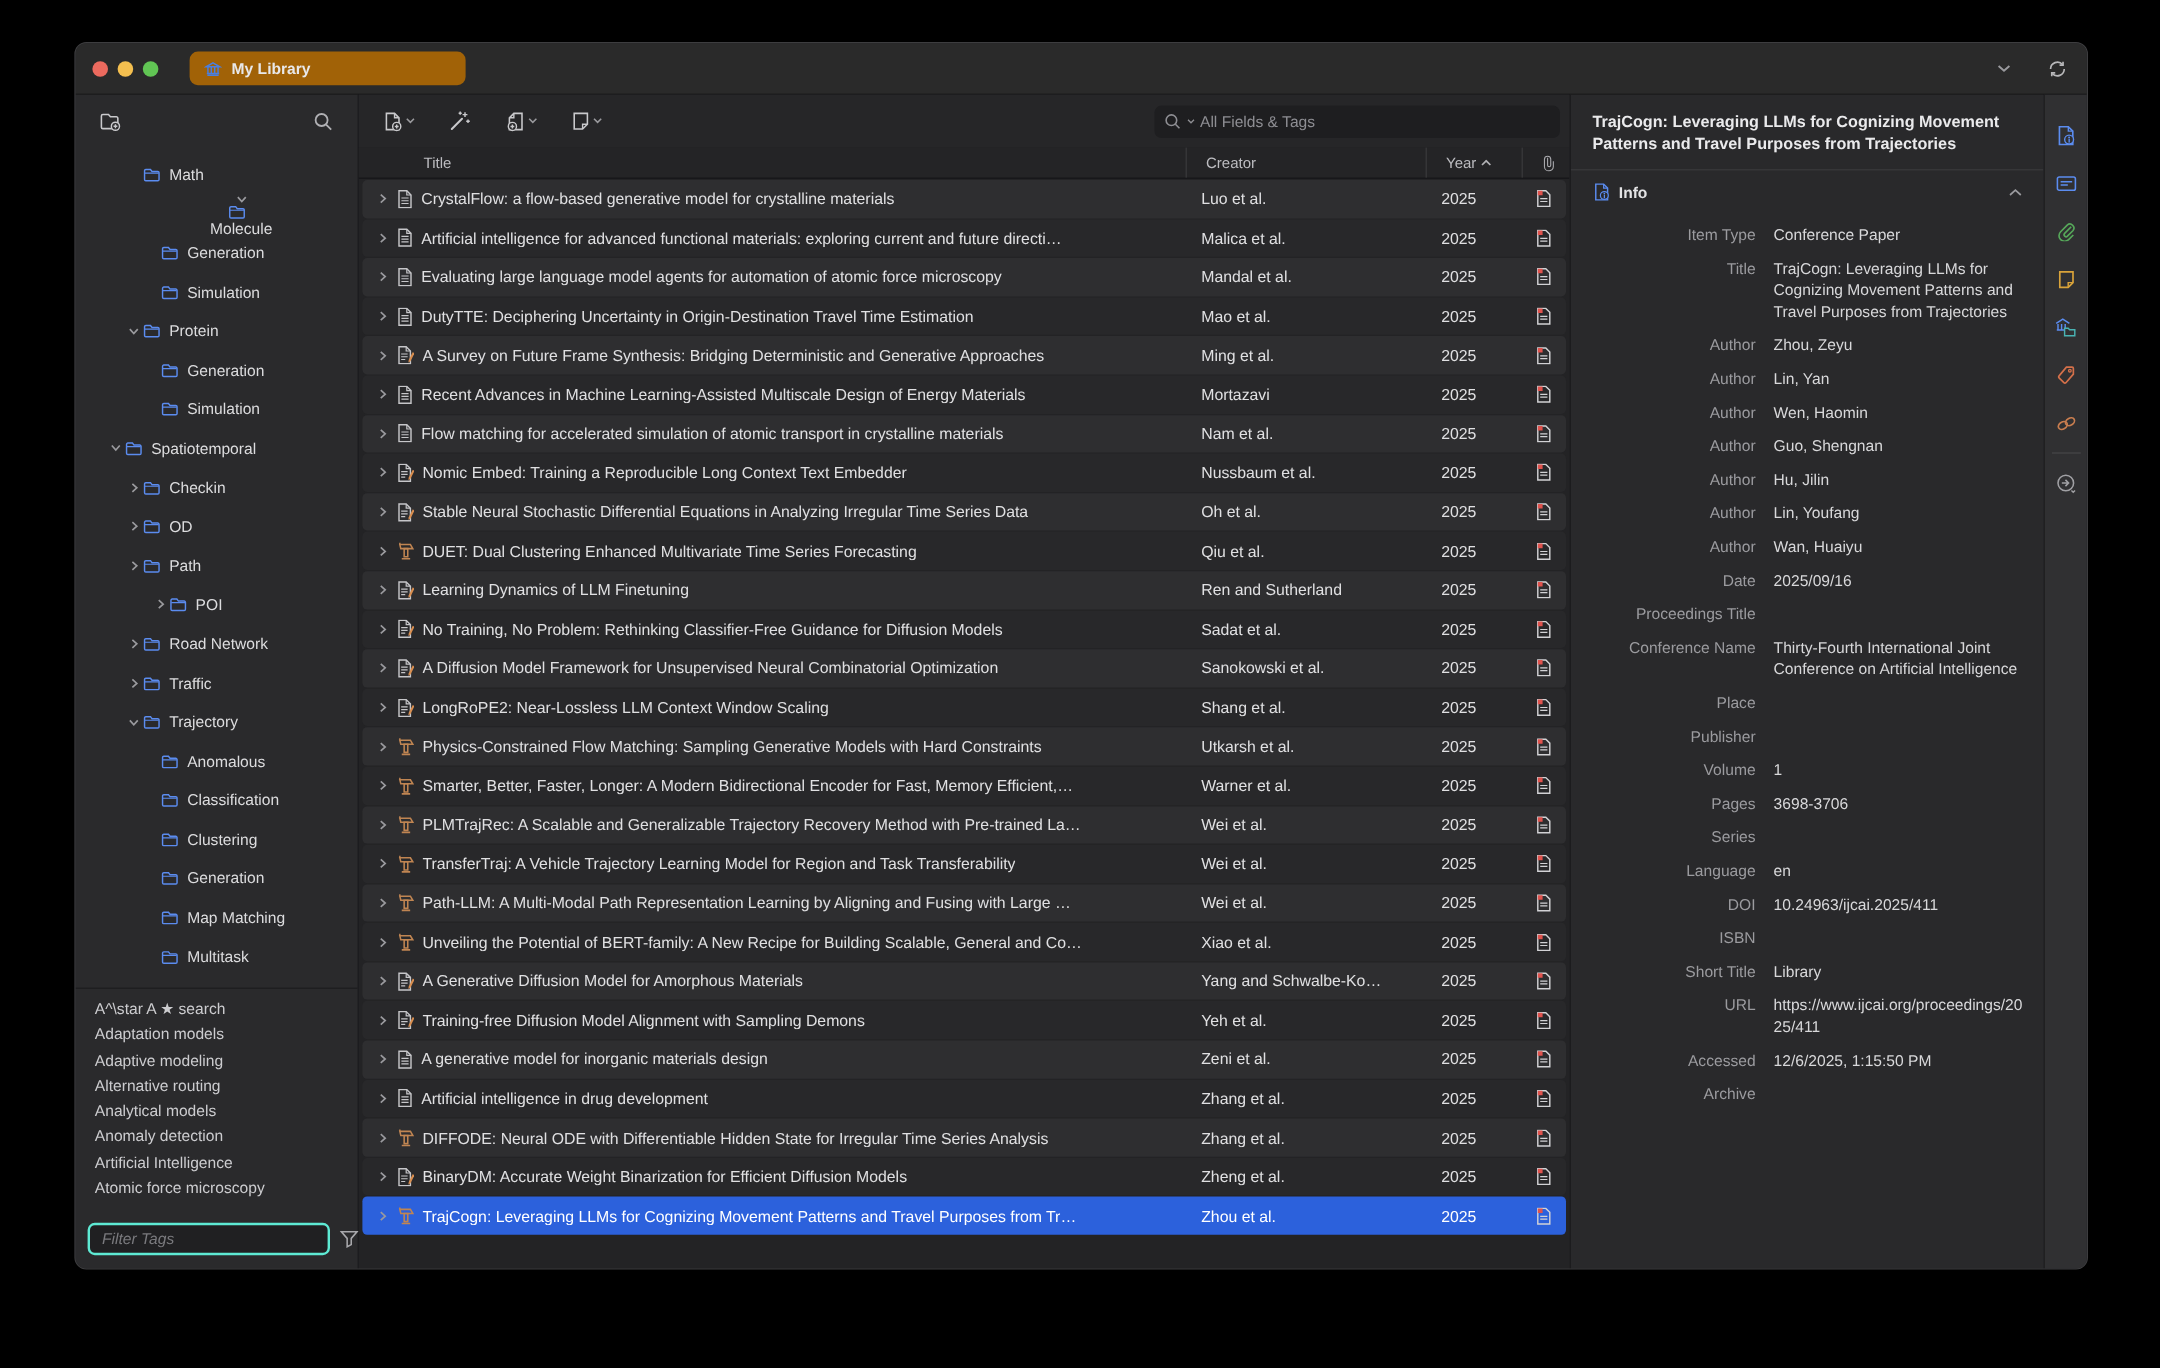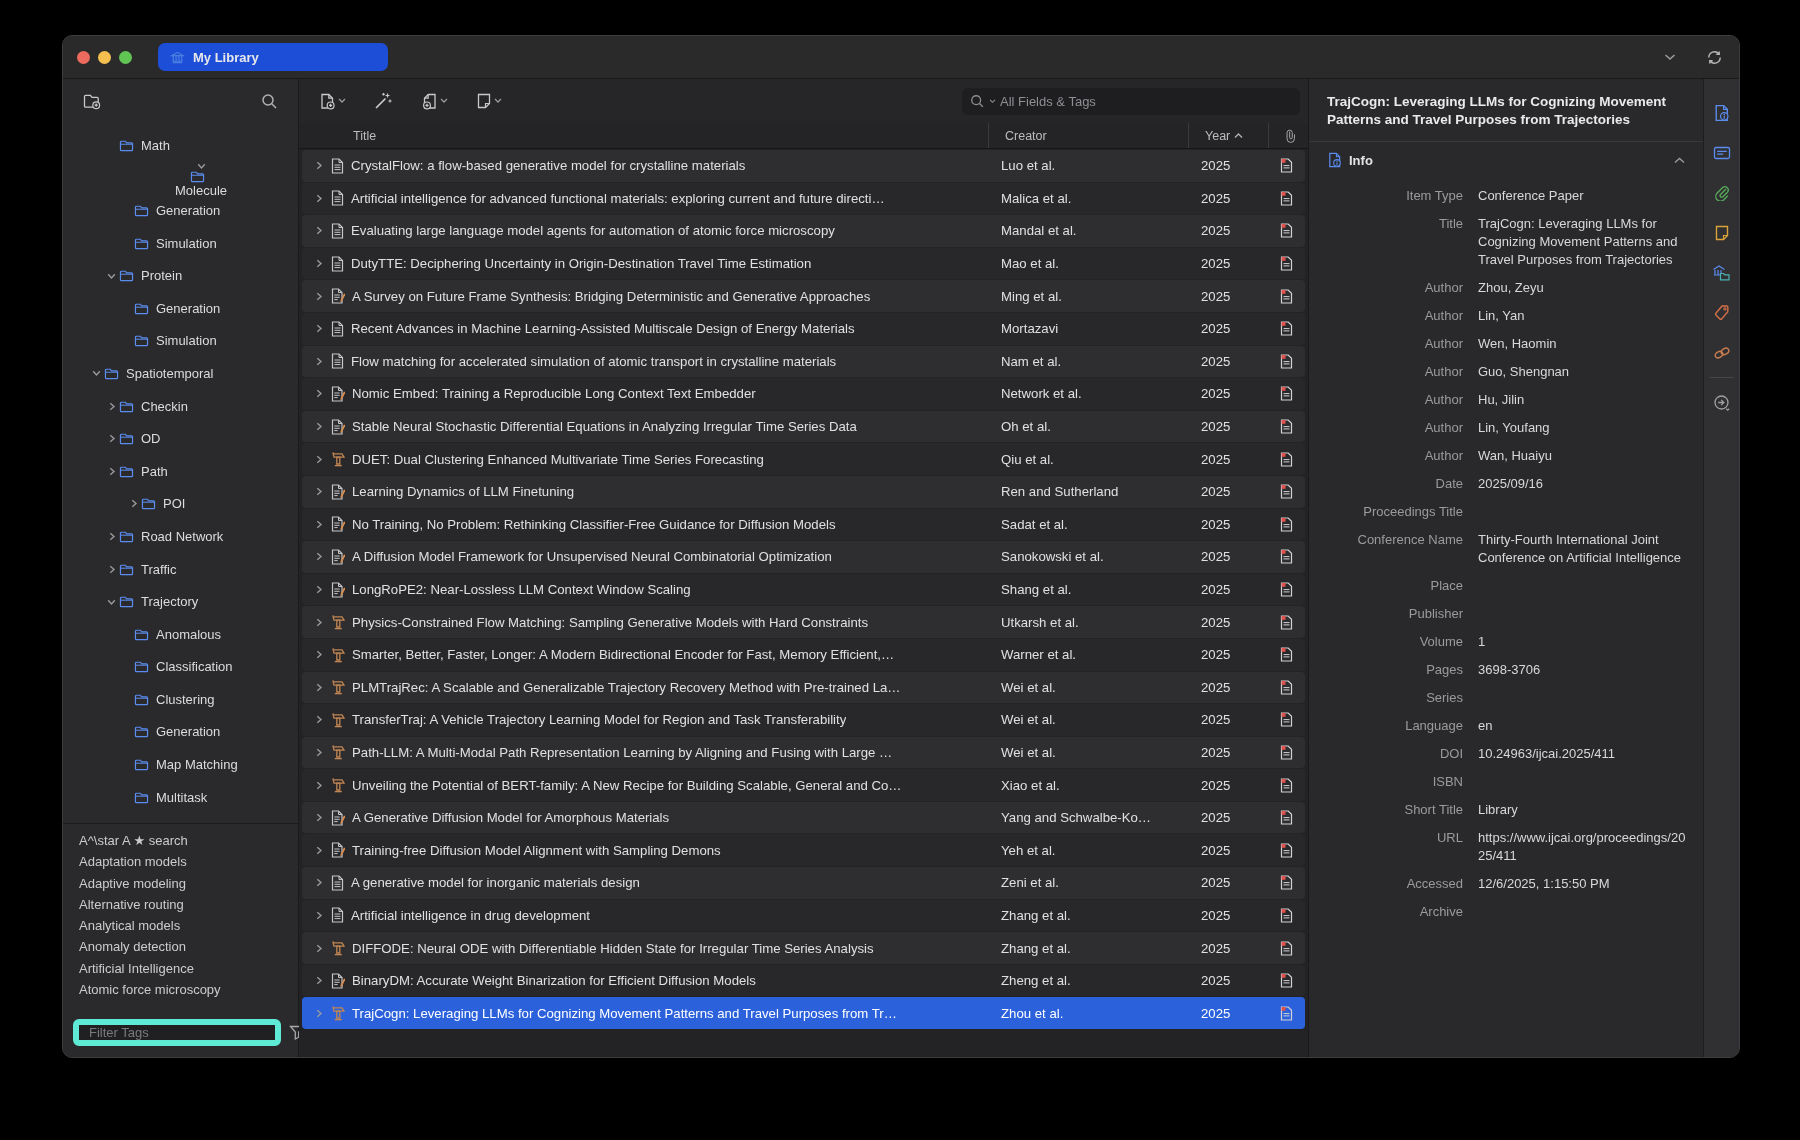--- a/index.html
+++ b/index.html
@@ -6,21 +6,21 @@
   html,body { width:1800px; height:1140px; background:#000; font-family:"Liberation Sans", sans-serif; overflow:hidden; }
   .window { position:absolute; left:62px; top:35px; width:1678px; height:1023px;
     background:#242426; border:1px solid #3d3d3f; border-radius:10px; overflow:hidden;
     display:flex; flex-direction:column; }
   
   .titlebar { height:43px; background:#2a2a2a; display:flex; align-items:center; flex:none;
     border-bottom:1px solid #19191b; padding:0 10px 0 14px; }
   .traffic { display:flex; gap:8px; margin-right:26px; }
   .tl { width:13px; height:13px; border-radius:50%; }
   .tl.red{ background:#ec6a5e; } .tl.yellow{ background:#f4bf4f; } .tl.green{ background:#61c554; }
-  .tab { height:26px; width:230px; background:#1d4ed8; border-radius:7px; display:flex; align-items:center;
+  .tab { height:26px; width:230px; background:#a16207; border-radius:7px; display:flex; align-items:center;
     padding:14px 12px; gap:8px; color:#e8e8ea; font-size:13px; font-weight:bold; }
   .titlebar-spacer { flex:1; }
   .tb-btn { width:30px; height:26px; display:flex; align-items:center; justify-content:center; border-radius:5px; }
   
   .content { flex:1; display:flex; min-height:0; }
   .sidebar { width:236px; flex:none; background:#2a2a2c; border-right:1px solid #1a1a1c; display:flex; flex-direction:column; }
   .main { flex:1; min-width:0; background:#232325; display:flex; flex-direction:column; }
   .itempane { width:395px; flex:none; background:#29292b; border-left:1px solid #1a1a1c;
     padding:10px 16px 0 16px; overflow:hidden; }
   .rail { width:36px; flex:none; background:#303032; border-left:1px solid #1d1d1f;
@@ -30,22 +30,22 @@
   .sb-spacer { flex:1; }
   .icon-btn { width:30px; height:28px; display:flex; align-items:center; justify-content:center; border-radius:5px; }
   .tree { height:700px; flex:none; overflow:hidden; padding-top:6px; }
   .tree-item { height:32.6px; display:flex; align-items:center; color:#dcdcde; font-size:13px; }
   .tw { width:15px; flex:none; display:flex; align-items:center; justify-content:center; }
   .tree-item .ficon { margin-right:7px; display:flex; }
   .tagbox { flex:1; min-height:0; border-top:1px solid #1c1c1e; display:flex; flex-direction:column; }
   .tags { flex:1; overflow:hidden; padding:6px 0 0 16px; }
   .tag-item { line-height:21.3px; font-size:13px; color:#cccccf; white-space:nowrap; }
   .filter-row { height:46px; flex:none; display:flex; align-items:center; padding:0 12px 4px 10px; gap:8px; }
-  .filter-input { flex:1; height:27px; background:#202022; border:6px solid #5eead4; border-radius:6px;
-    color:#e0e0e2; font-size:13px; padding:0 10px; font-family:"Liberation Sans", sans-serif; outline:none; }
+  .filter-input { flex:1; height:27px; background:#202022; border:2px solid #5eead4; border-radius:6px;
+    color:#e0e0e2; font-size:13px; padding:0 10px; font-family:"Liberation Sans", sans-serif; outline:none;font-style:italic; }
   .filter-input::placeholder { color:#7a7a7e; }
   
   .main-toolbar { height:44px; flex:none; display:flex; align-items:center; padding:0 8px 0 16px; gap:20px;
     background:#262628; }
   .t-group { display:flex; align-items:center; padding:2px 4px; border-radius:5px; gap:2px; }
   .searchbox { margin-left:auto; width:338px; height:27px; background:#1e1e20; border-radius:6px;
     display:flex; align-items:center; padding:0 8px; gap:4px; }
   .searchbox input { flex:1; background:transparent; border:none; outline:none; color:#e0e0e2;
     font-size:13px; font-family:"Liberation Sans", sans-serif; }
   .searchbox input::placeholder { color:#8e8e93; }
@@ -702,21 +702,21 @@
               <span class="ricon">
                 <svg width="14" height="16" viewBox="0 0 14 16">
                   <path d="M1.5 1 H7.5 L11 4.5 V15 H1.5 Z" fill="none" stroke="#c6c6c9" stroke-width="1.2"></path>
                   <path d="M7.5 1 V4.5 H11" fill="none" stroke="#c6c6c9" stroke-width="1"></path>
                   <path d="M3.3 7 h5.4 M3.3 9.3 h5.4 M3.3 11.6 h3.4" stroke="#c6c6c9" stroke-width="1"></path>
                   <path d="M13 5.4 L9.6 12 l-.3 2.1 1.8-1.1 3.3-6.6 Z" fill="#d98e4f"></path>
                 </svg>
               </span>
               <span class="lbl">Nomic Embed: Training a Reproducible Long Context Text Embedder</span>
             </div>
-            <div class="rc-creator">Network et al.</div>
+            <div class="rc-creator">Nussbaum et al.</div>
             <div class="rc-year">2025</div>
             <div class="rc-attach">
               <span>
                 <svg width="13" height="15" viewBox="0 0 13 15">
                   <path d="M1.5 1 H8.2 L11.5 4.3 V14 H1.5 Z" fill="none" stroke="#d2d2d5" stroke-width="1.2"></path>
                   <path d="M1.5 1 H5.5 V4.8 H1.5 Z" fill="#e0524d"></path>
                   <path d="M3.5 7.6 h6 M3.5 9.9 h6" stroke="#d2d2d5" stroke-width="1"></path>
                 </svg>
               </span>
             </div>

